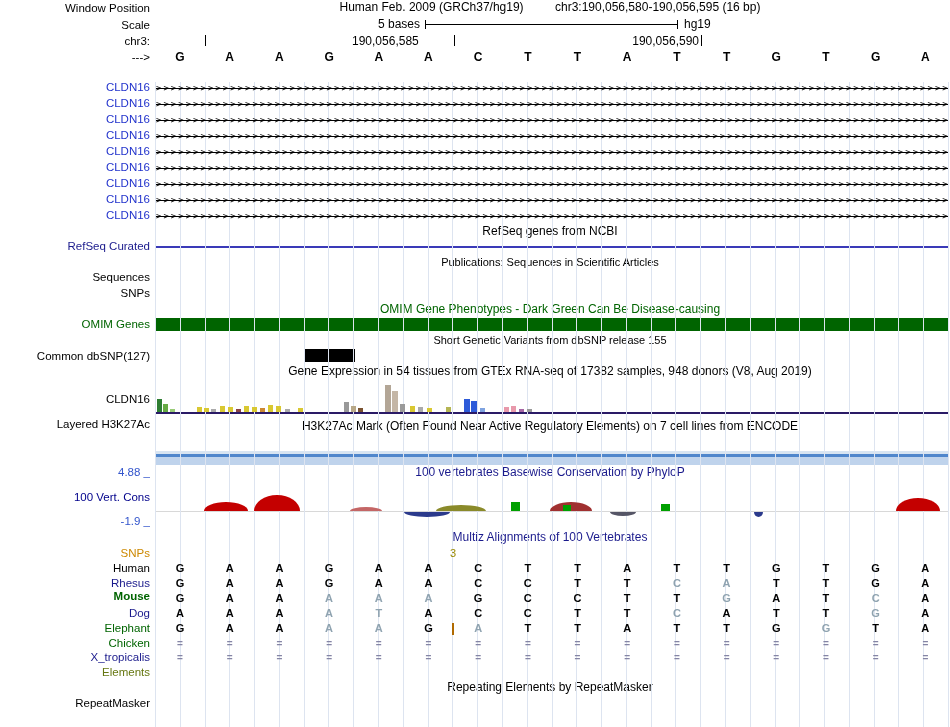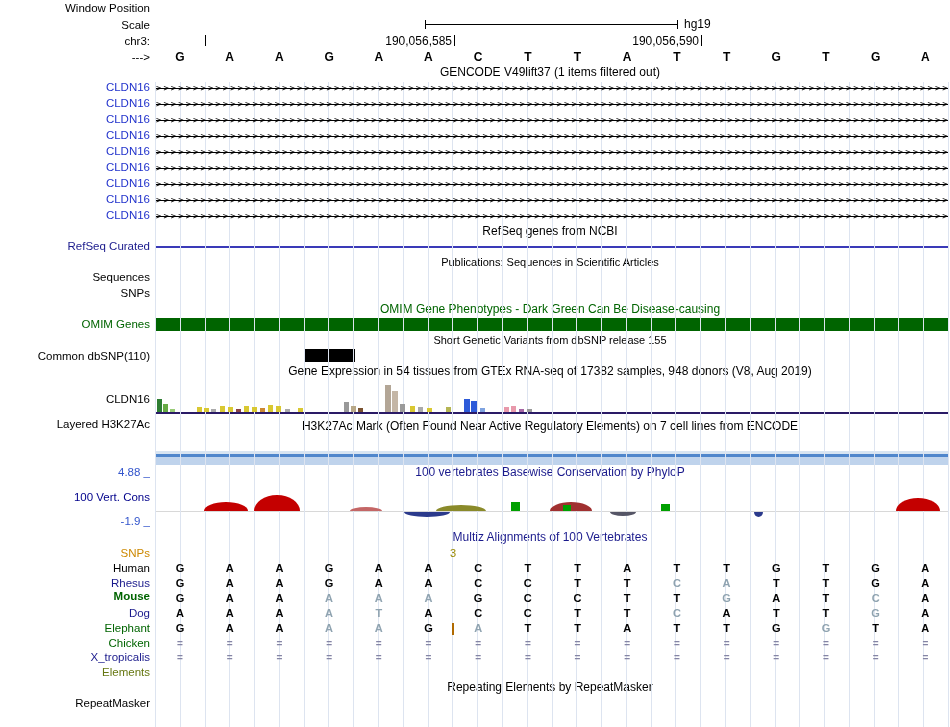--- a/index.html
+++ b/index.html
@@ -27,33 +27,37 @@
   .bar{position:absolute;}
   .peak{position:absolute;}
   .insmark{position:absolute;width:2px;height:12px;background:#b06a00;}
   .num{position:absolute;font-size:12px;line-height:13px;white-space:nowrap;}
 </style>
 </head>
 <body>
 
 <div id="gb">
 
-
+  <div class="ctitle" style="top:1px">
+    <span>Human Feb. 2009 (GRCh37/hg19)</span>
+    <span style="margin-left:28px">chr3:190,056,580-190,056,595 (16 bp)</span>
+  </div>
+
+  <div class="num" style="left:155px;width:265px;top:18px;text-align:right">5 bases</div>
   <div style="position:absolute;left:425px;top:24px;width:253px;height:1px;background:#000"></div>
   <div class="stick" style="left:425px;top:20px"></div>
   <div class="stick" style="left:677px;top:20px"></div>
   <div class="num" style="left:684px;top:18px">hg19</div>
 
   <div class="rtick" style="left:205px;top:35px"></div>
-  <div class="num" style="left:352px;top:35px;width:100px;text-align:right">190,056,585</div>
+  <div class="num" style="left:352px;top:35px;width:100px;">190,056,585</div>
   <div class="rtick" style="left:454px;top:35px"></div>
   <div class="num" style="left:599px;top:35px;width:100px;text-align:right">190,056,590</div>
   <div class="rtick" style="left:701px;top:35px"></div>
 
-  <div class="ctitle" style="top:66px">GENCODE V49lift37 (1 items filtered out)</div>
   <div class="ctitle" style="top:225px">RefSeq genes from NCBI</div>
   <div class="ctitle small" style="top:256px">Publications: Sequences in Scientific Articles</div>
   <div class="ctitle" style="top:303px;color:#006400">OMIM Gene Phenotypes - Dark Green Can Be Disease-causing</div>
   <div class="ctitle small" style="top:334px">Short Genetic Variants from dbSNP release 155</div>
   <div class="ctitle" style="top:365px">Gene Expression in 54 tissues from GTEx RNA-seq of 17382 samples, 948 donors (V8, Aug 2019)</div>
   <div class="ctitle" style="top:420px">H3K27Ac Mark (Often Found Near Active Regulatory Elements) on 7 cell lines from ENCODE</div>
   <div class="ctitle" style="top:466px;color:#1a1a8c">100 vertebrates Basewise Conservation by PhyloP</div>
   <div class="ctitle" style="top:531px;color:#1a1a8c">Multiz Alignments of 100 Vertebrates</div>
   <div class="ctitle" style="top:681px">Repeating Elements by RepeatMasker</div>
 
@@ -108,21 +112,21 @@
     <div class="llabel" style="top: 129px; color: rgb(34, 51, 204);">CLDN16</div>
     <div class="llabel" style="top: 145px; color: rgb(34, 51, 204);">CLDN16</div>
     <div class="llabel" style="top: 161px; color: rgb(34, 51, 204);">CLDN16</div>
     <div class="llabel" style="top: 177px; color: rgb(34, 51, 204);">CLDN16</div>
     <div class="llabel" style="top: 193px; color: rgb(34, 51, 204);">CLDN16</div>
     <div class="llabel" style="top: 209px; color: rgb(34, 51, 204);">CLDN16</div>
     <div class="llabel" style="top: 240px; color: rgb(26, 26, 140);">RefSeq Curated</div>
     <div class="llabel" style="top: 271px; color: rgb(0, 0, 0);">Sequences</div>
     <div class="llabel" style="top: 287px; color: rgb(0, 0, 0);">SNPs</div>
     <div class="llabel" style="top: 318px; color: rgb(0, 100, 0);">OMIM Genes</div>
-    <div class="llabel" style="top: 350px; color: rgb(0, 0, 0);">Common dbSNP(110)</div>
+    <div class="llabel" style="top: 350px; color: rgb(0, 0, 0);">Common dbSNP(127)</div>
     <div class="llabel" style="top: 393px; color: rgb(0, 0, 0);">CLDN16</div>
     <div class="llabel" style="top: 418px; color: rgb(0, 0, 0);">Layered H3K27Ac</div>
     <div class="llabel" style="top: 466px; color: rgb(51, 85, 204);">4.88 _</div>
     <div class="llabel" style="top: 491px; color: rgb(0, 0, 139);">100 Vert. Cons</div>
     <div class="llabel" style="top: 515px; color: rgb(51, 85, 204);">-1.9 _</div>
     <div class="llabel" style="top: 697px; color: rgb(0, 0, 0);">RepeatMasker</div>
     <div class="seqletter" style="left: 155px; top: 50px;">G</div>
     <div class="seqletter" style="left: 204.688px; top: 50px;">A</div>
     <div class="seqletter" style="left: 254.375px; top: 50px;">A</div>
     <div class="seqletter" style="left: 304.062px; top: 50px;">G</div>

